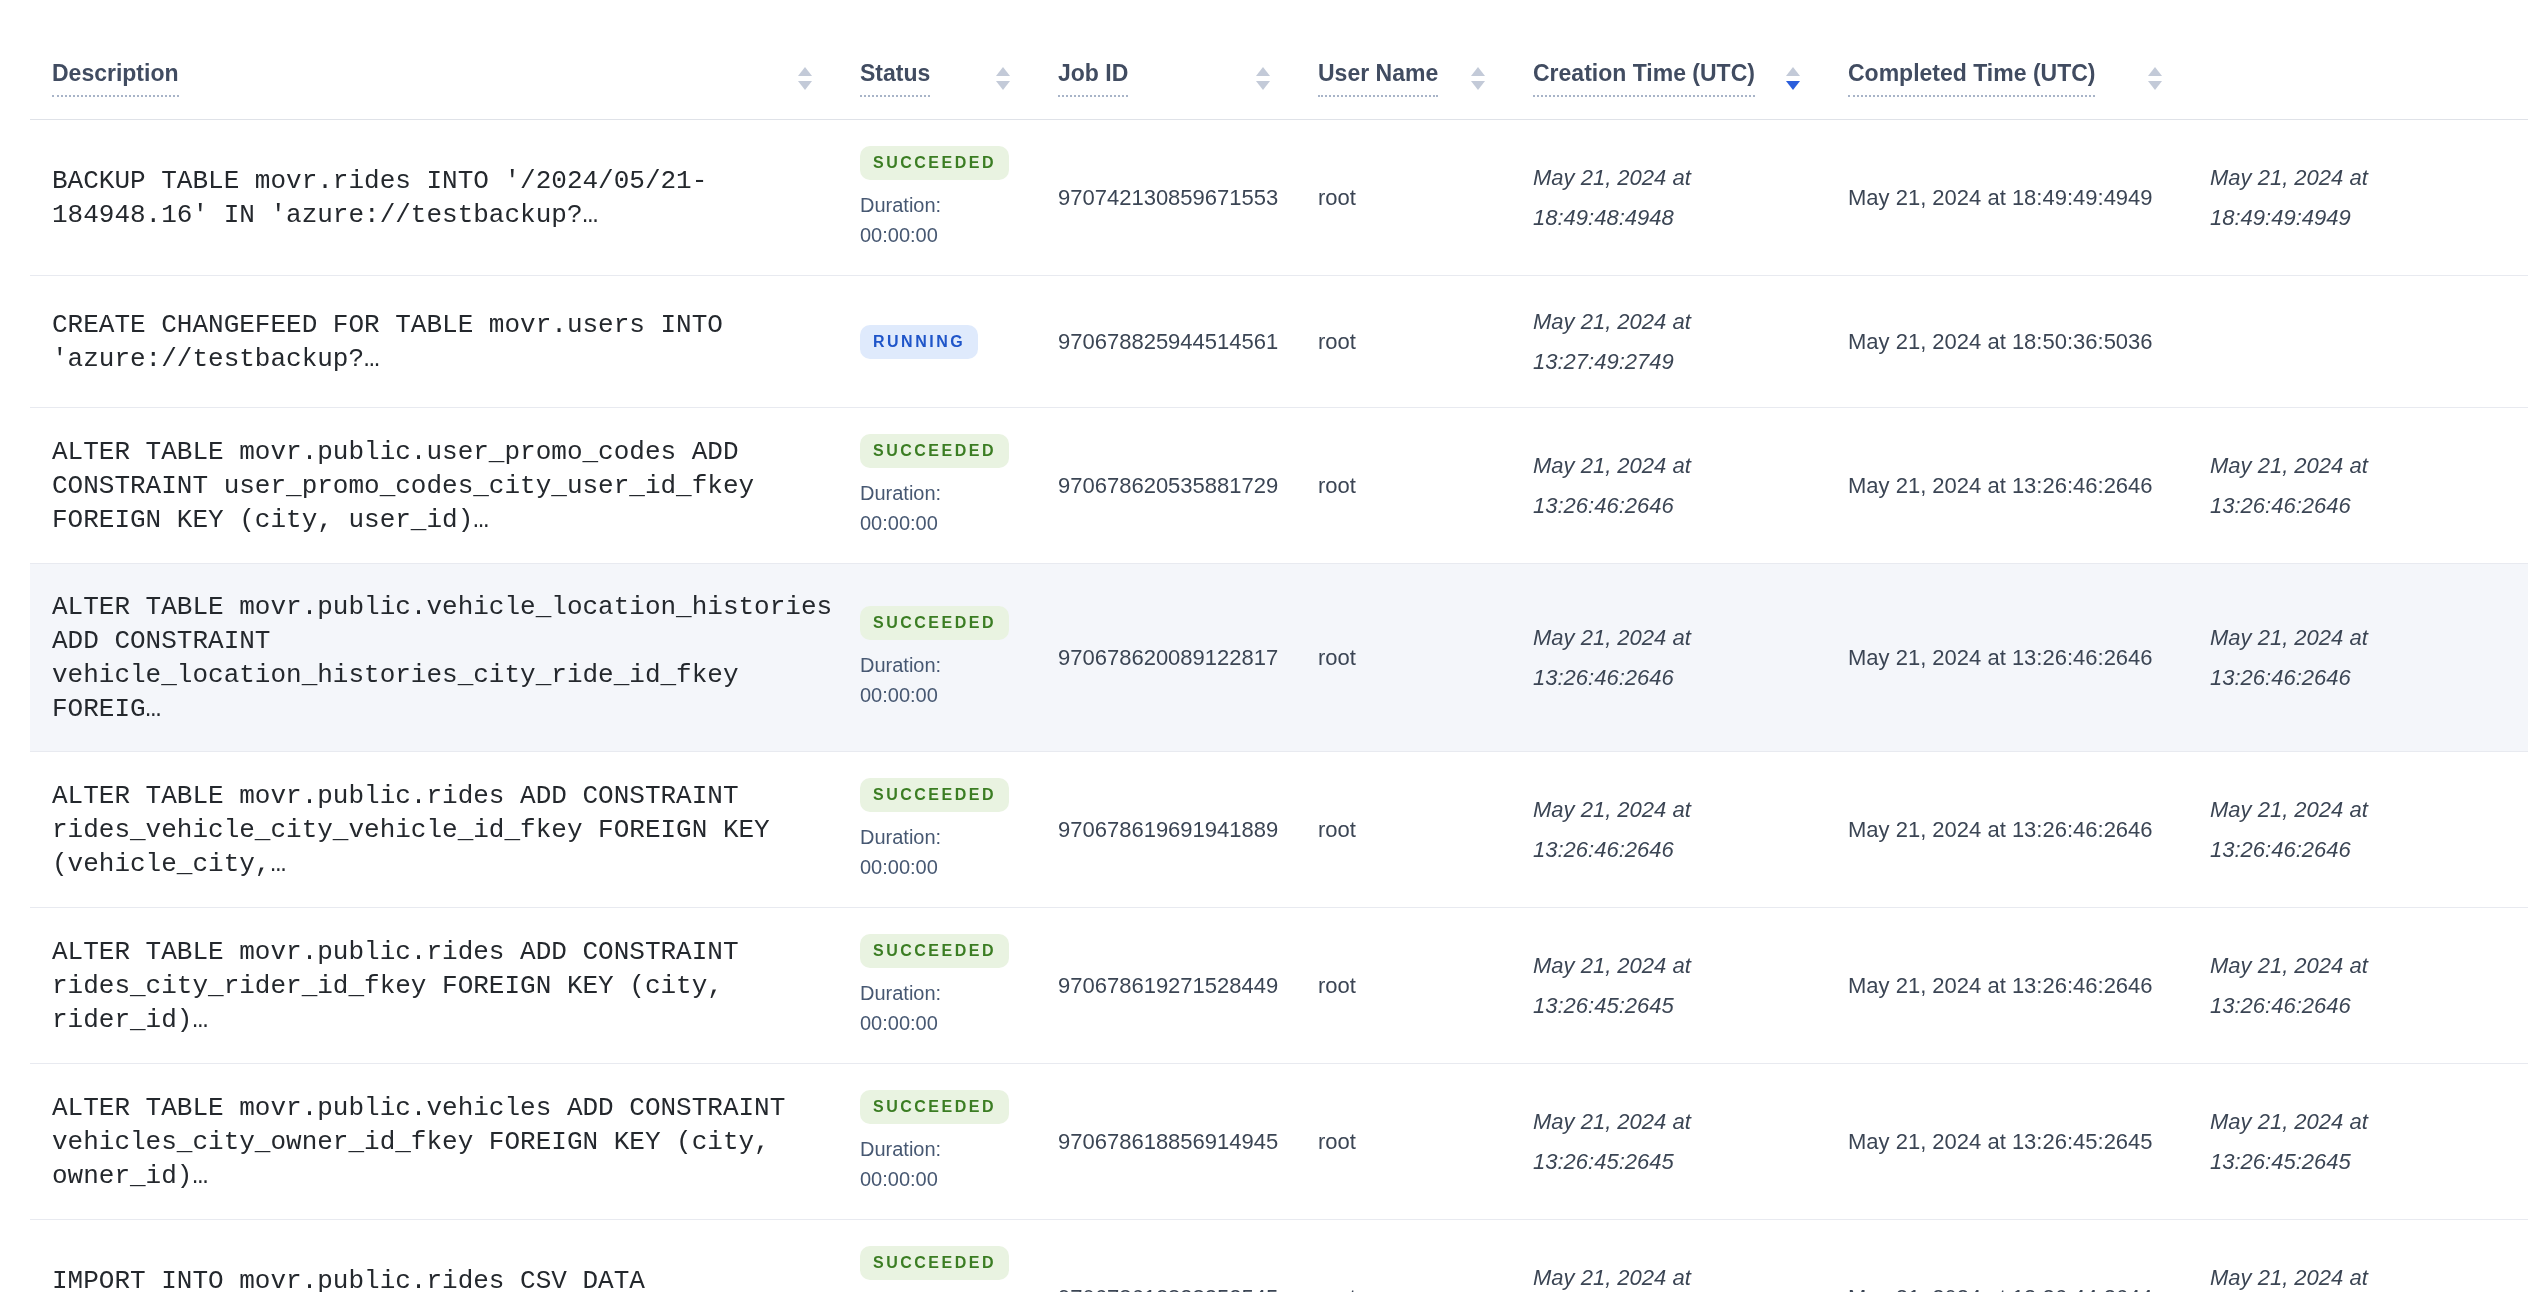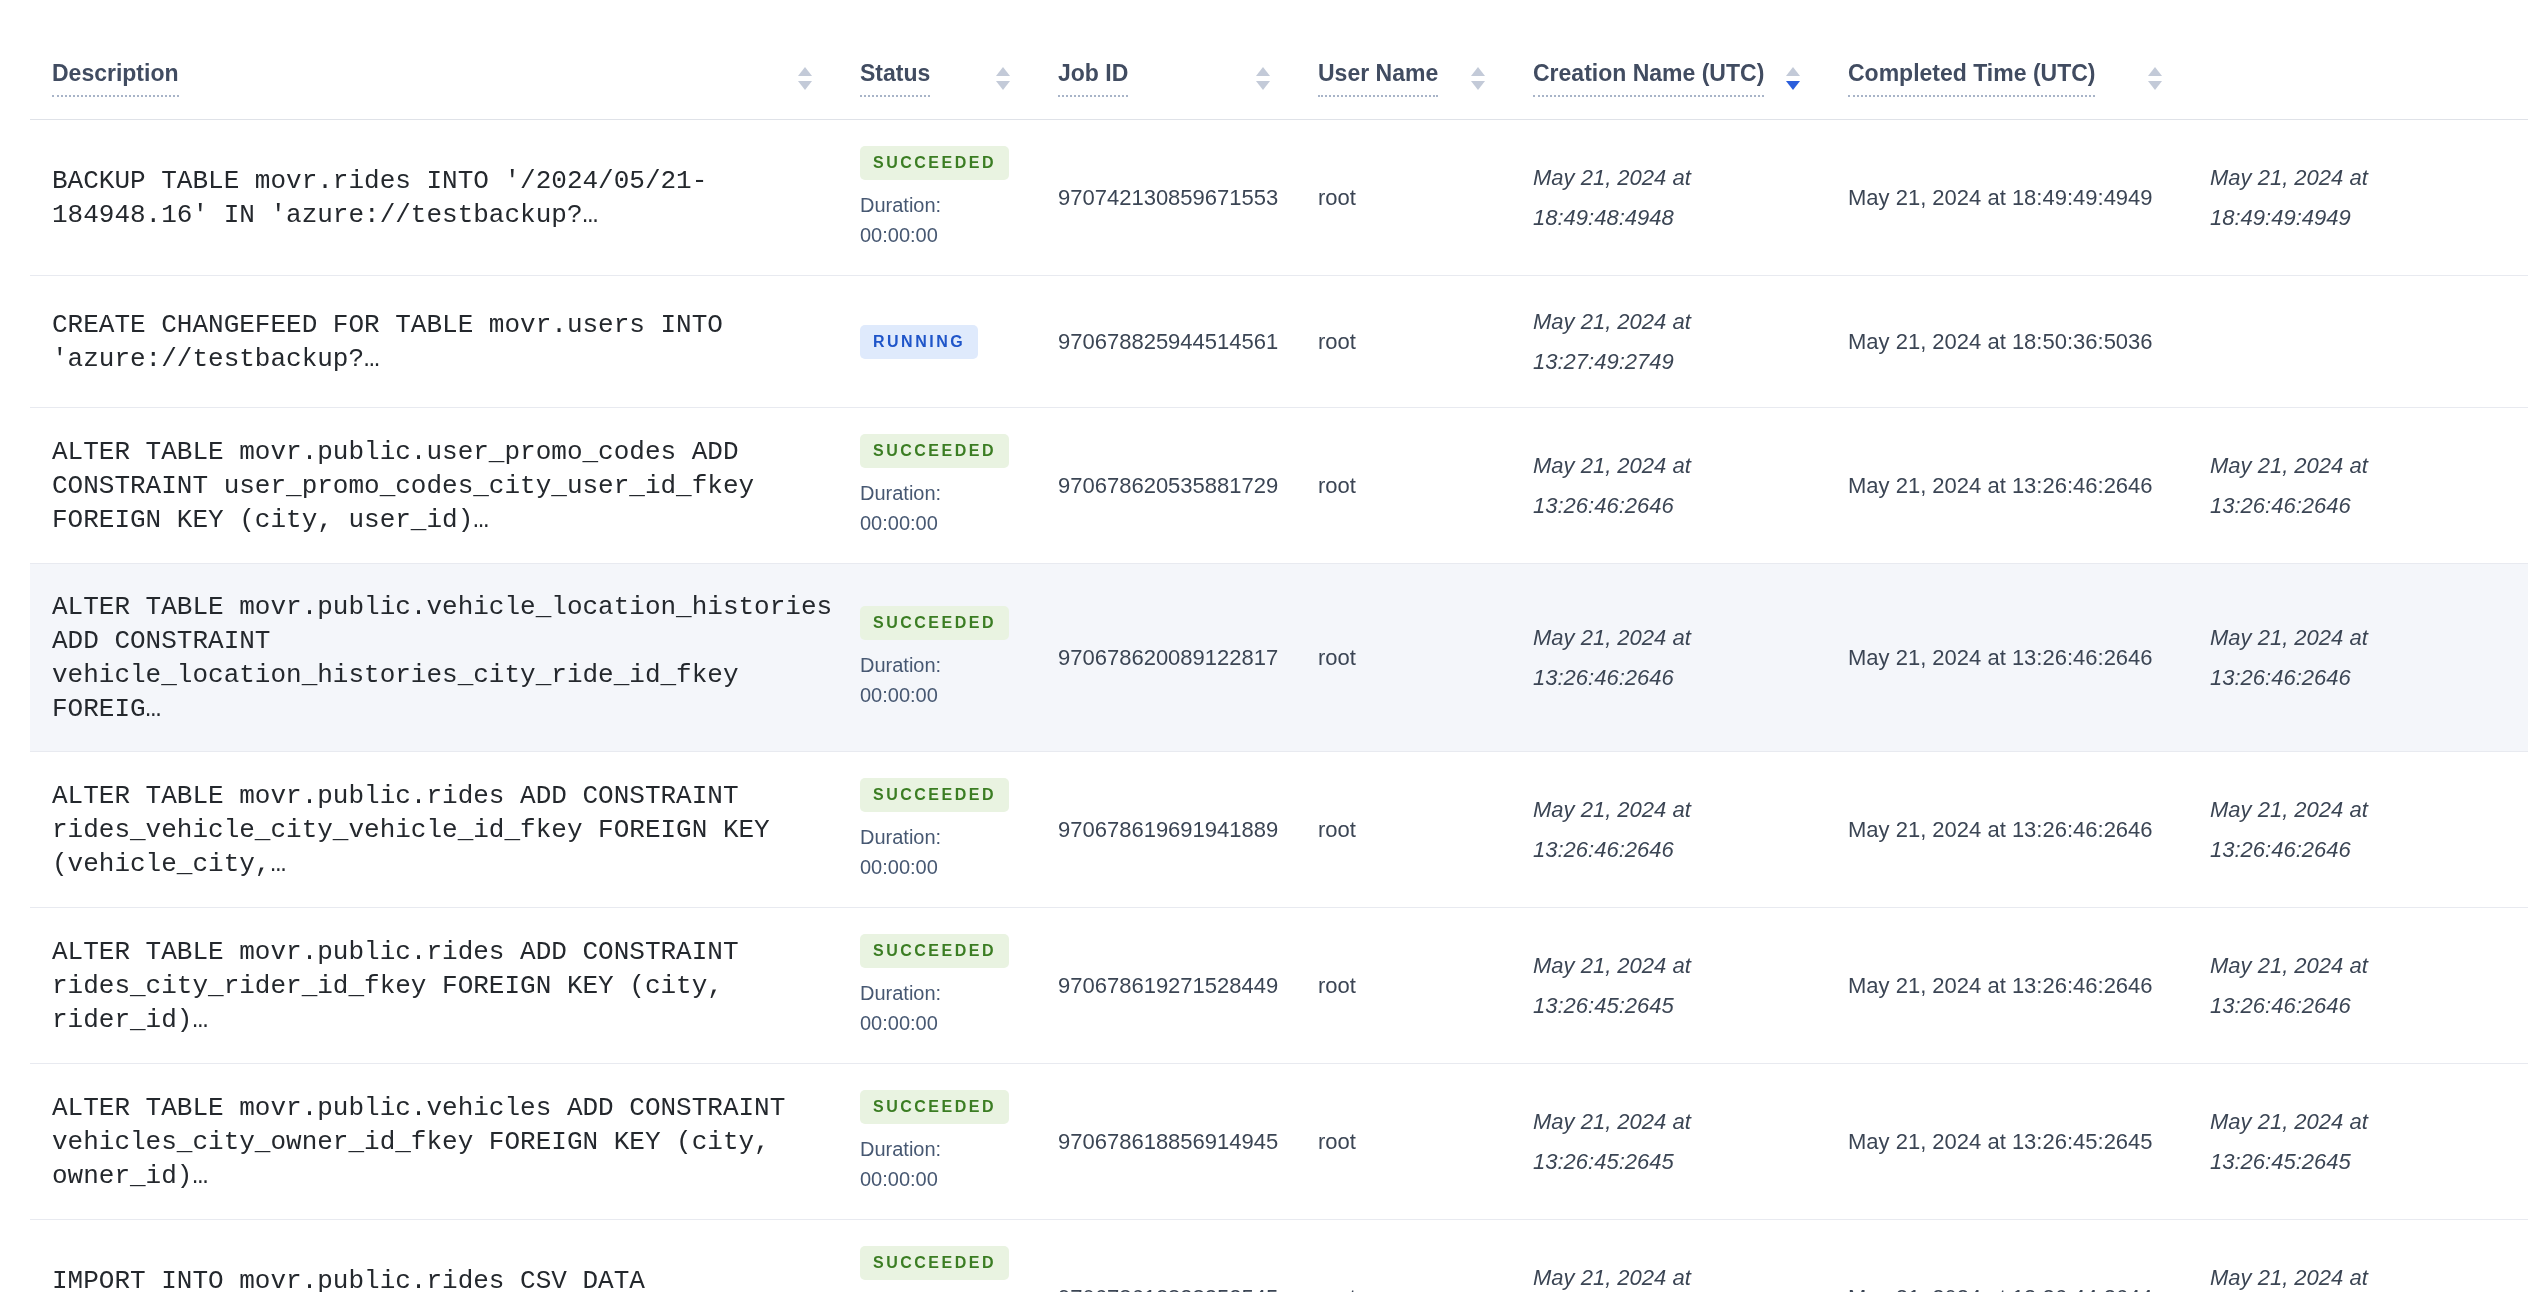--- a/index.html
+++ b/index.html
@@ -93,21 +93,21 @@
     max-width: 63.6ch;
     overflow-wrap: break-word;
   }
 
   .badge {
     display: inline-block;
     font-size: 16px;
     font-weight: 700;
     letter-spacing: 2.5px;
     padding: 8px 13px;
-    border-radius: 5px;
+    border-radius: 10px;
     white-space: nowrap;
   }
   .badge.succeeded { color: var(--succeeded-text, #3b7d23); background: var(--succeeded-bg, #e9f3e1); }
   .badge.running   { color: var(--running-text, #1f55c9);  background: var(--running-bg, #dfeafc); }
 
   .duration {
     margin-top: 10px;
     font-size: 20px;
     line-height: 30px;
     color: var(--duration-text, #475872);
@@ -153,21 +153,21 @@
     </span>
   </div>
       <div class="th">
     <span class="th-label">User Name</span>
     <span class="sort">
       <span class="caret up"></span>
       <span class="caret down"></span>
     </span>
   </div>
       <div class="th">
-    <span class="th-label">Creation Name (UTC)</span>
+    <span class="th-label">Creation Time (UTC)</span>
     <span class="sort">
       <span class="caret up"></span>
       <span class="caret down active"></span>
     </span>
   </div>
       <div class="th">
     <span class="th-label">Completed Time (UTC)</span>
     <span class="sort">
       <span class="caret up"></span>
       <span class="caret down"></span>

